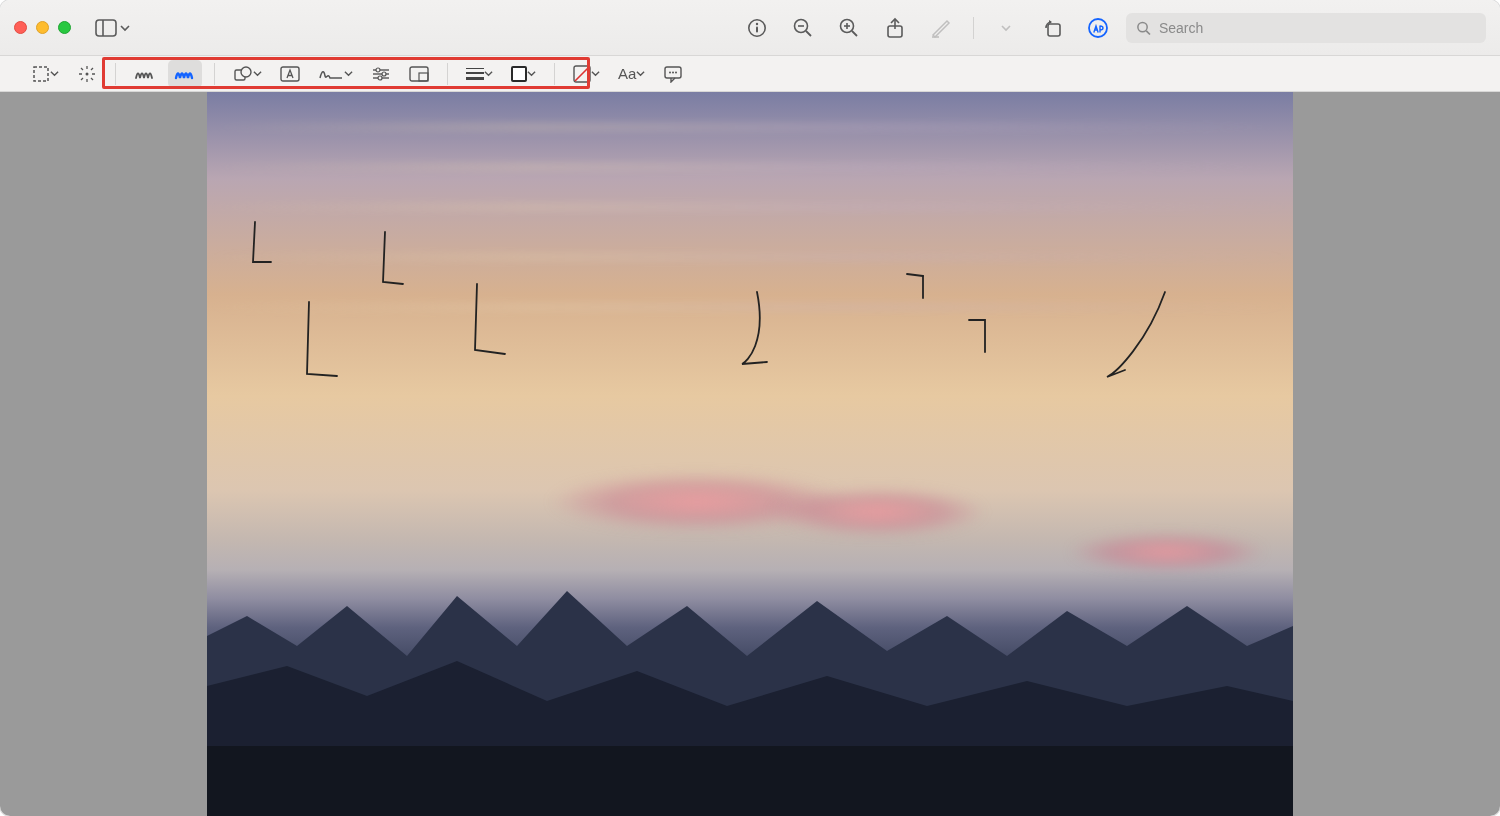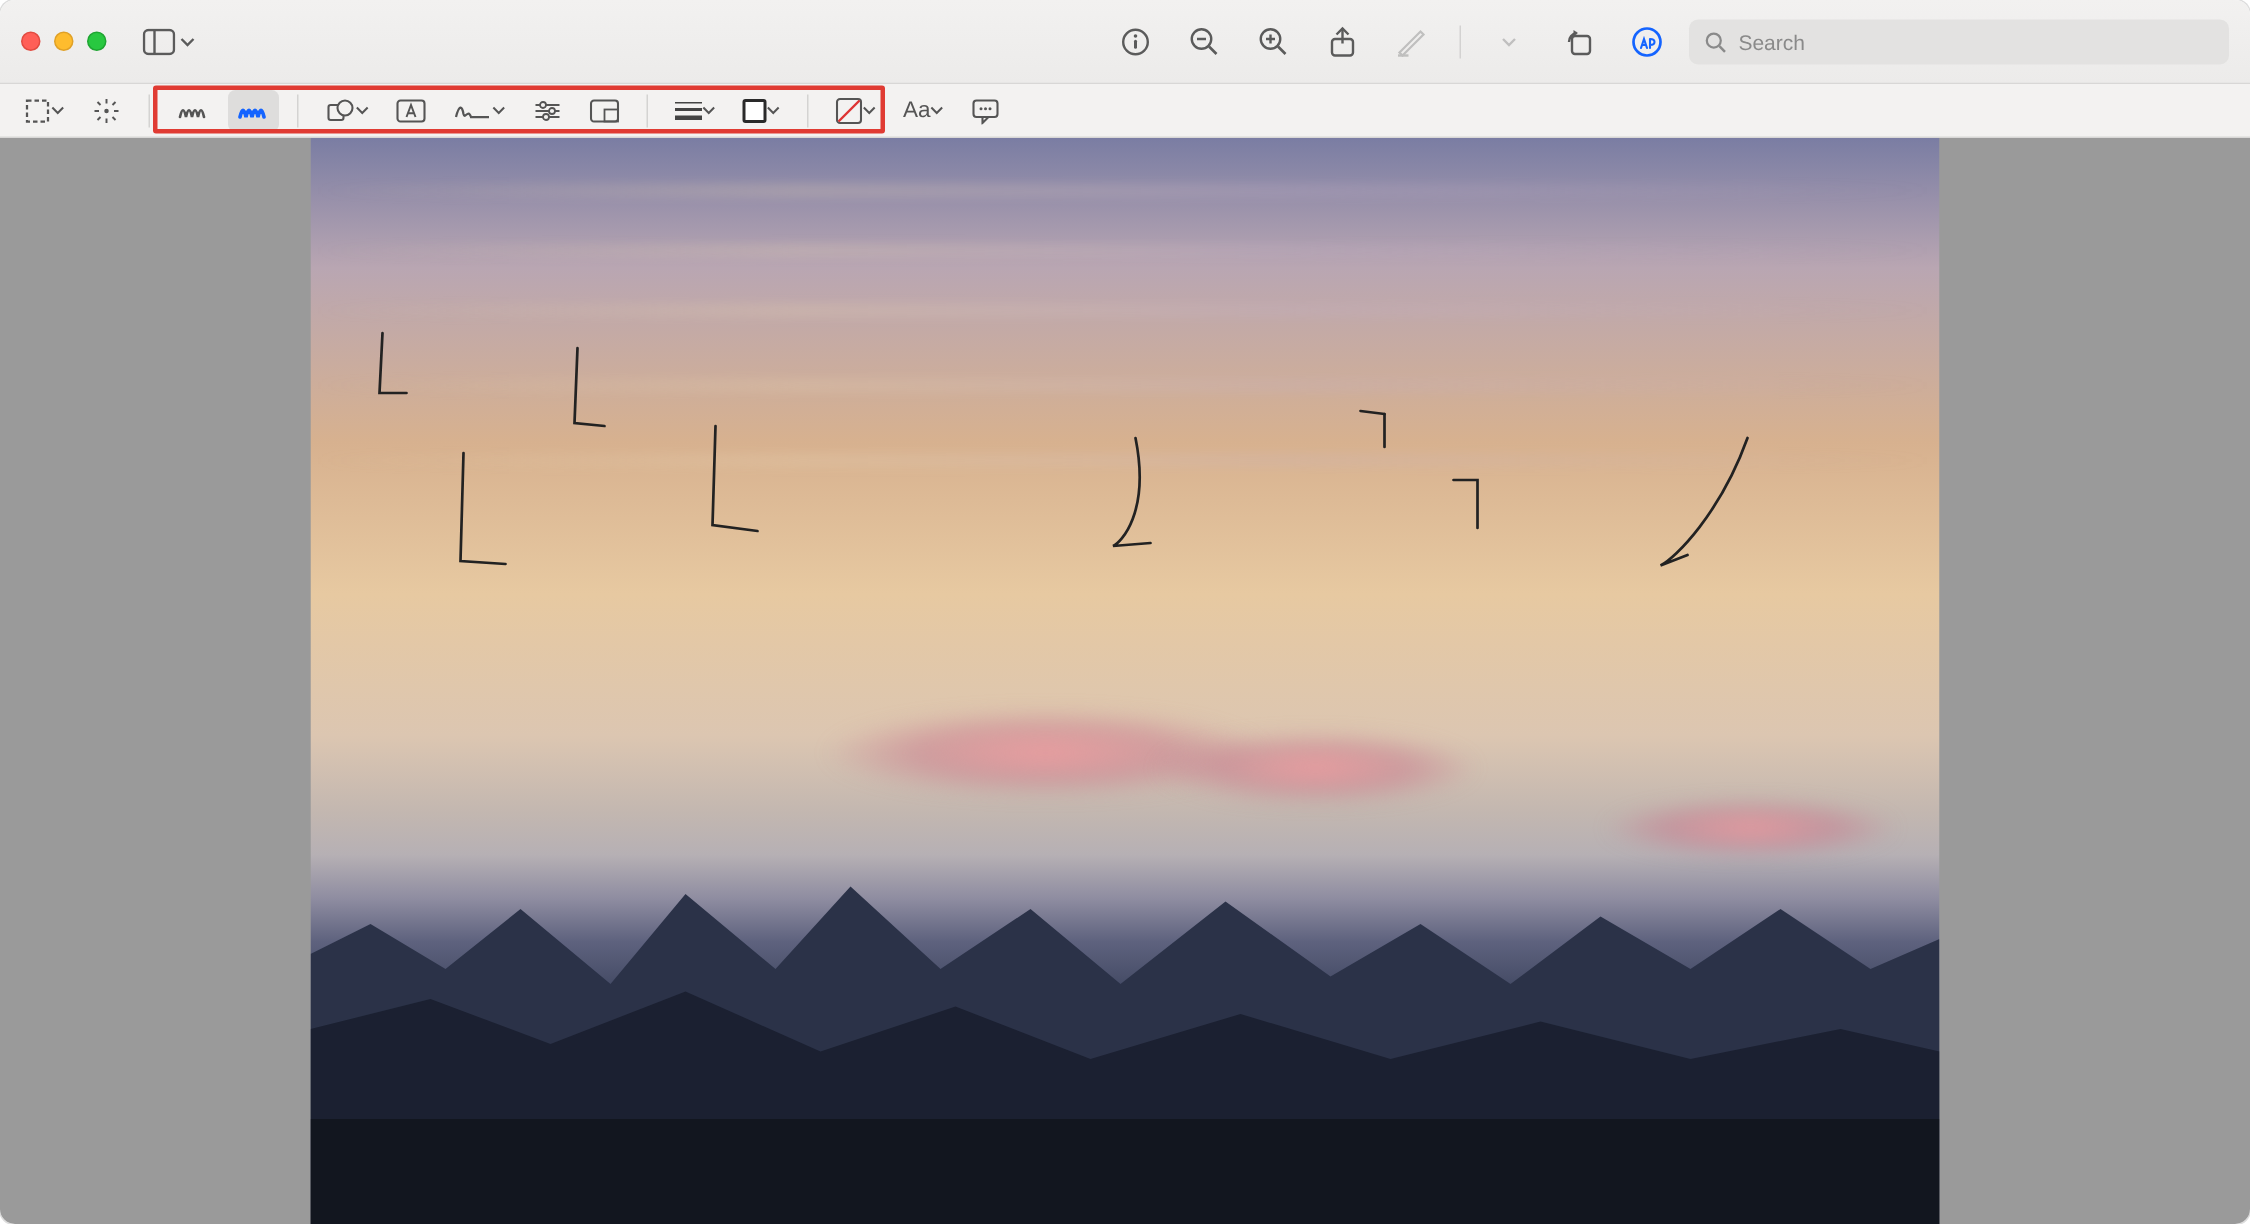--- a/index.html
+++ b/index.html
@@ -81,21 +81,21 @@
     width: 100%;
   }
   .search-wrap input::placeholder { color: #8a8a8a; }
 
   .markup-bar {
     height: 36px;
     background: #f3f2f1;
     border-bottom: 1px solid #d8d7d6;
     display: flex;
     align-items: center;
-    padding: 0 10px;
+    padding: 0 26px;
     gap: 6px;
     position: relative;
   }
   .mk-sep {
     width: 1px; height: 22px; background: #d4d3d2; margin: 0 6px;
   }
   .mk-btn {
     height: 28px;
     min-width: 32px;
     display: inline-flex;

